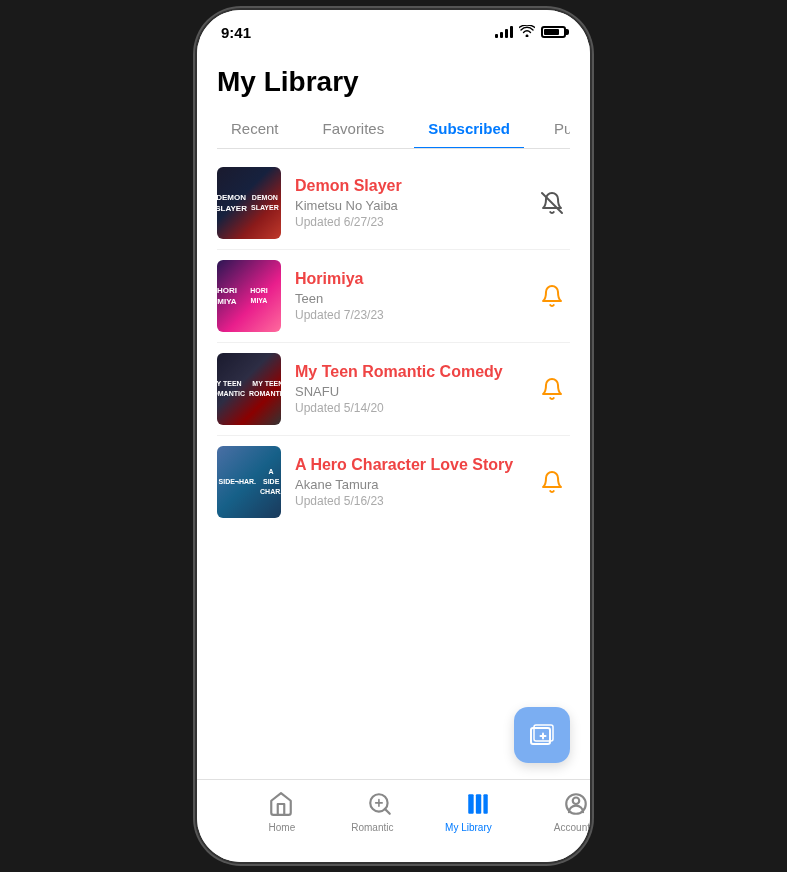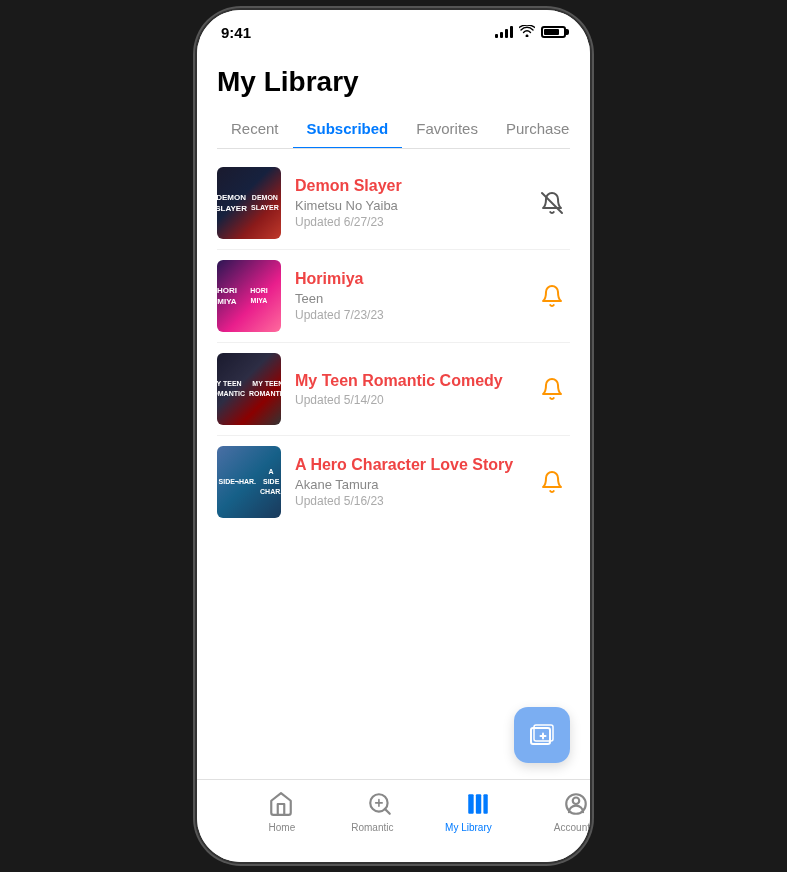--- a/index.html
+++ b/index.html
@@ -90,21 +90,21 @@
       background: #fff;
     }
     .page-title {
       font-size: 28px;
       font-weight: 700;
       color: #000;
       margin-bottom: 14px;
     }
     .tabs-container {
       display: flex;
-      gap: 0;
+      gap: 16px;
       border-bottom: 1px solid #e0e0e0;
       overflow-x: auto;
       scrollbar-width: none;
     }
     .tabs-container::-webkit-scrollbar { display: none; }
     .tab {
       padding: 8px 14px 10px;
       font-size: 15px;
       font-weight: 500;
       color: #888;
@@ -312,22 +312,22 @@
     </div>
   </div>
 
   <div class="app-content">
 
     <div class="header">
       <h1 class="page-title">My Library</h1>
 
       <div class="tabs-container">
         <div class="tab">Recent</div>
+        <div class="tab">Favorites</div>
         <div class="tab active">Subscribed</div>
-        <div class="tab">Favorites</div>
         <div class="tab">Purchased</div>
 
       </div>
     </div>
 
     <div class="content-list">
 
       <div class="manga-item">
         <div class="manga-cover manga-cover-ds">
           <div class="cover-inner">DEMON<br>SLAYER</div>
@@ -367,20 +367,21 @@
       </div>
 
       <div class="divider"></div>
 
       <div class="manga-item">
         <div class="manga-cover manga-cover-mt">
           <div class="cover-inner">MY TEEN<br>ROMANTIC</div>
         </div>
         <div class="manga-info">
           <div class="manga-title">My Teen Romantic Comedy</div>
+          <div class="manga-subtitle">SNAFU</div>
           <div class="manga-updated">Updated 5/14/20</div>
         </div>
         <div class="notification-icon">
           <svg width="24" height="24" viewBox="0 0 24 24" fill="none">
             <path d="M18 8A6 6 0 0 0 6 8c0 7-3 9-3 9h18s-3-2-3-9" stroke="#FF9500" stroke-width="2" stroke-linecap="round" stroke-linejoin="round"></path>
             <path d="M13.73 21a2 2 0 0 1-3.46 0" stroke="#FF9500" stroke-width="2" stroke-linecap="round" stroke-linejoin="round"></path>
           </svg>
         </div>
       </div>
 

